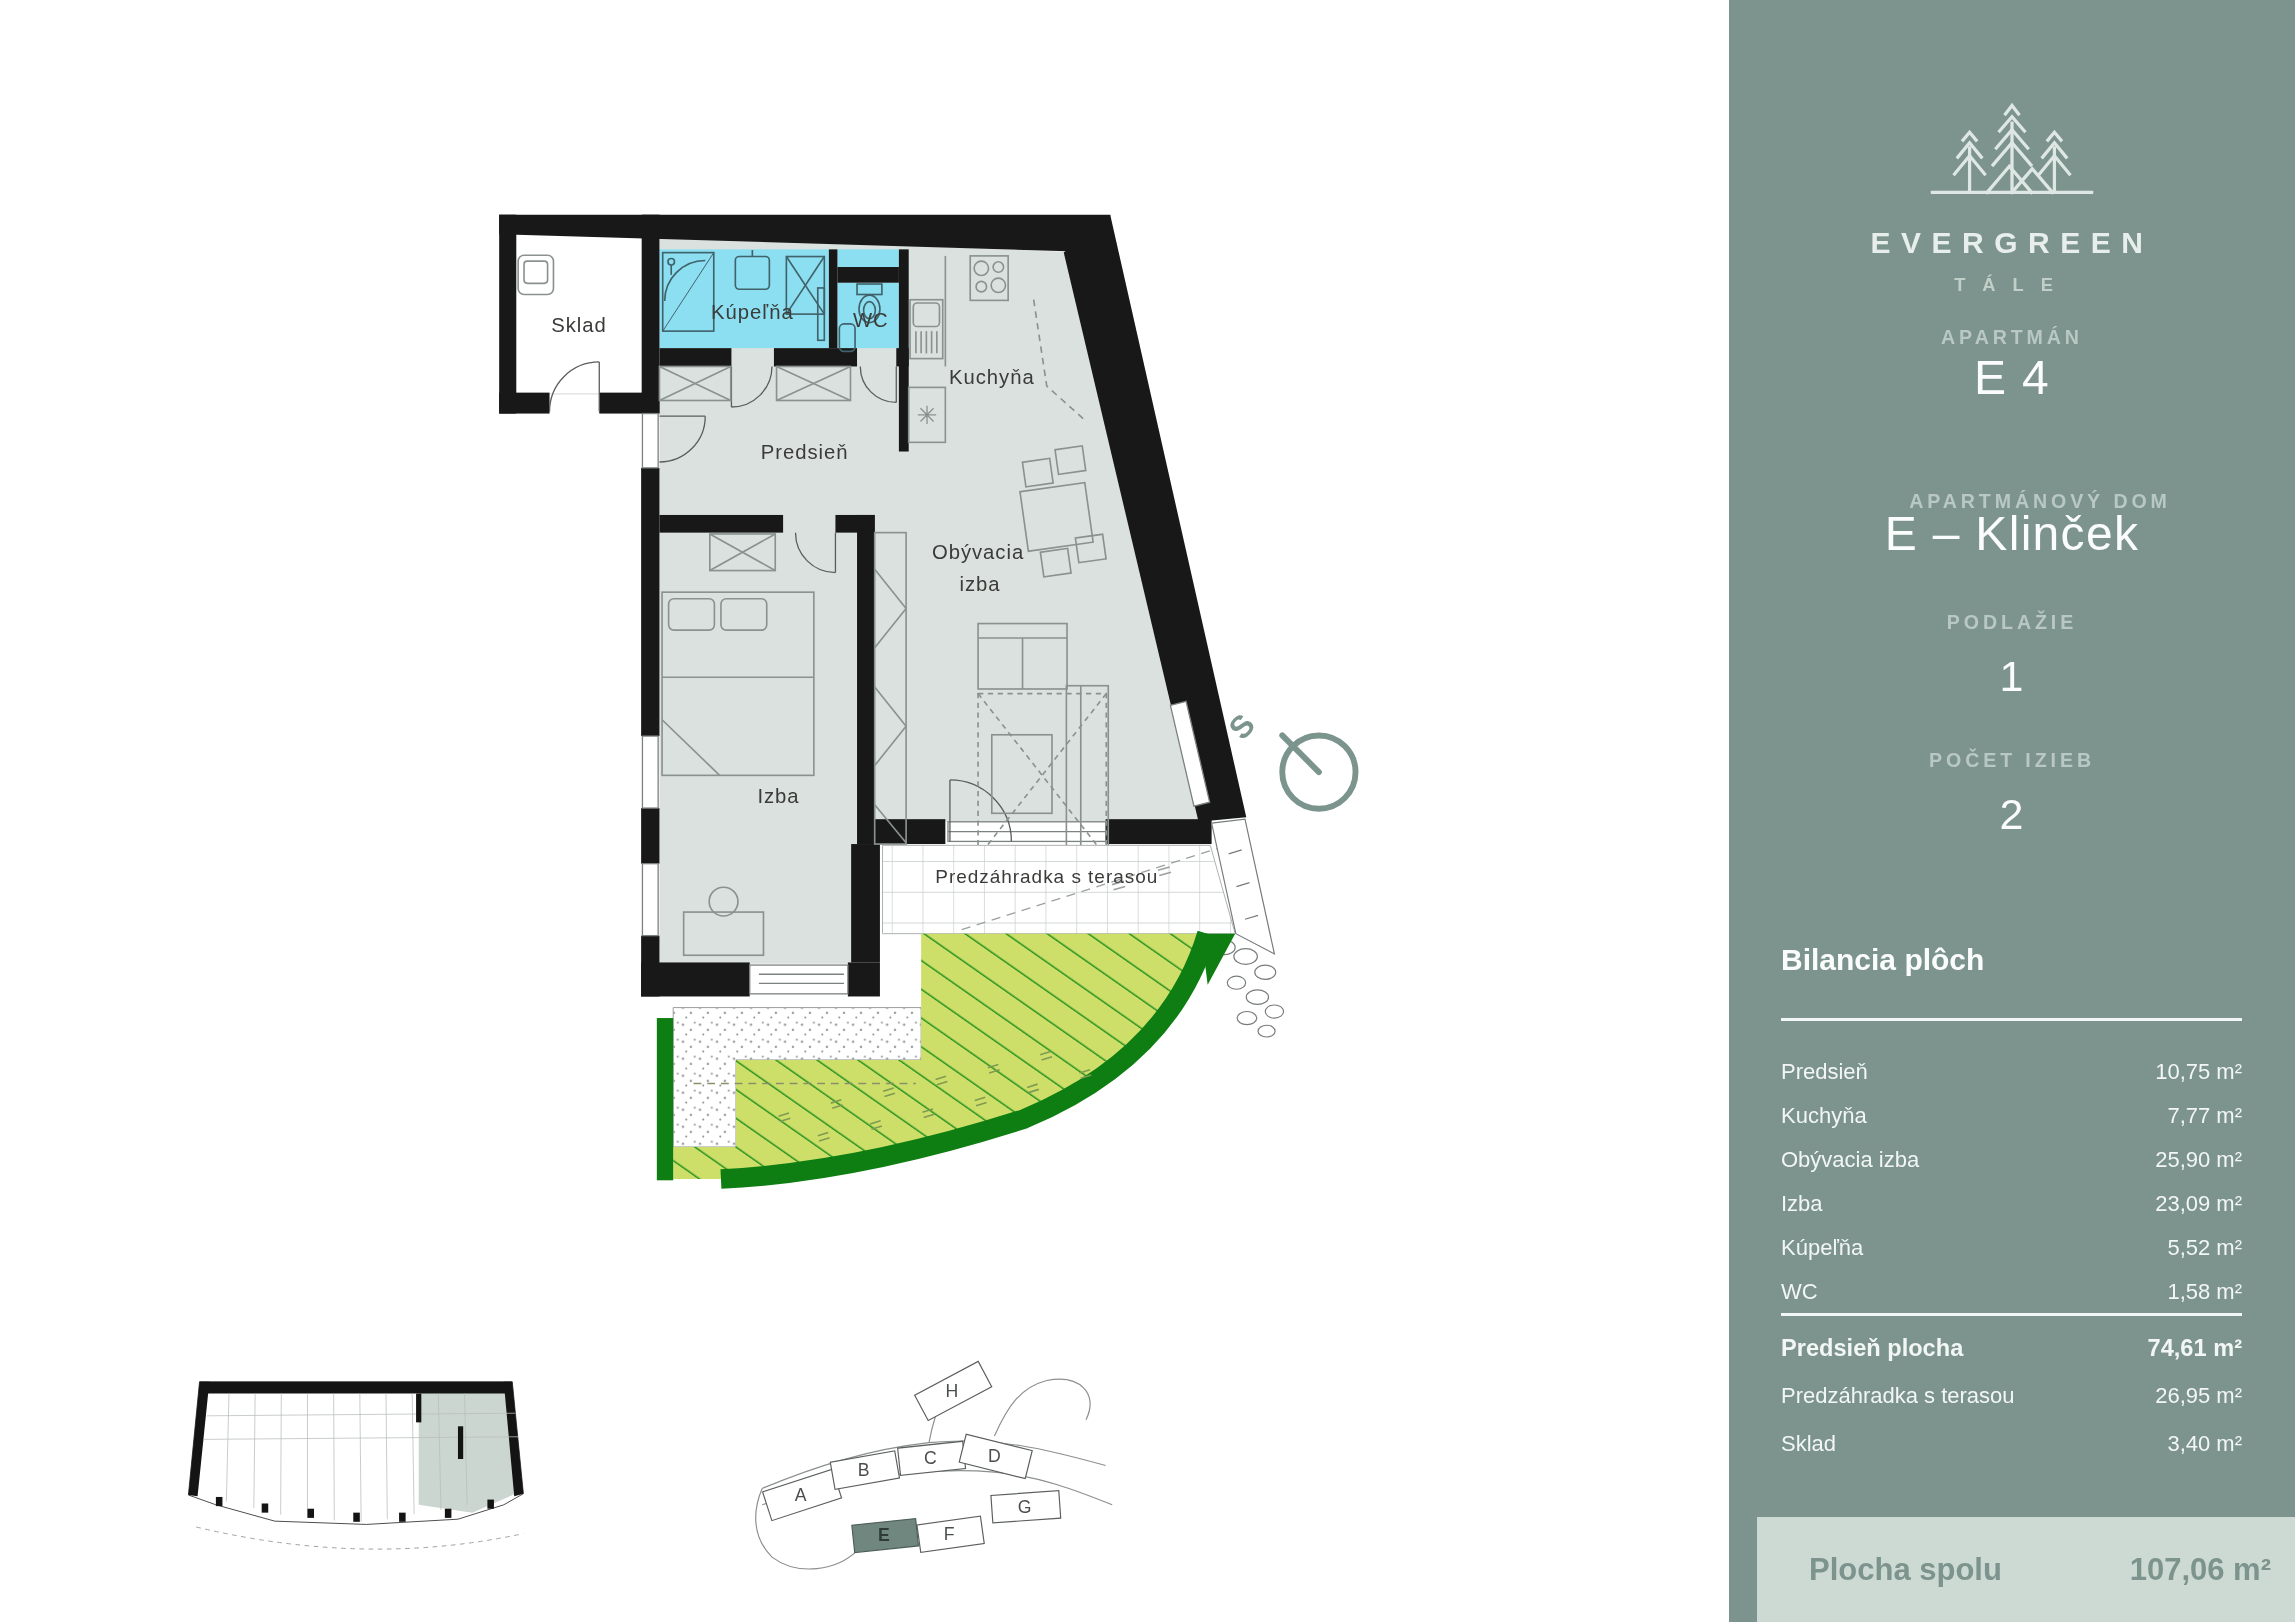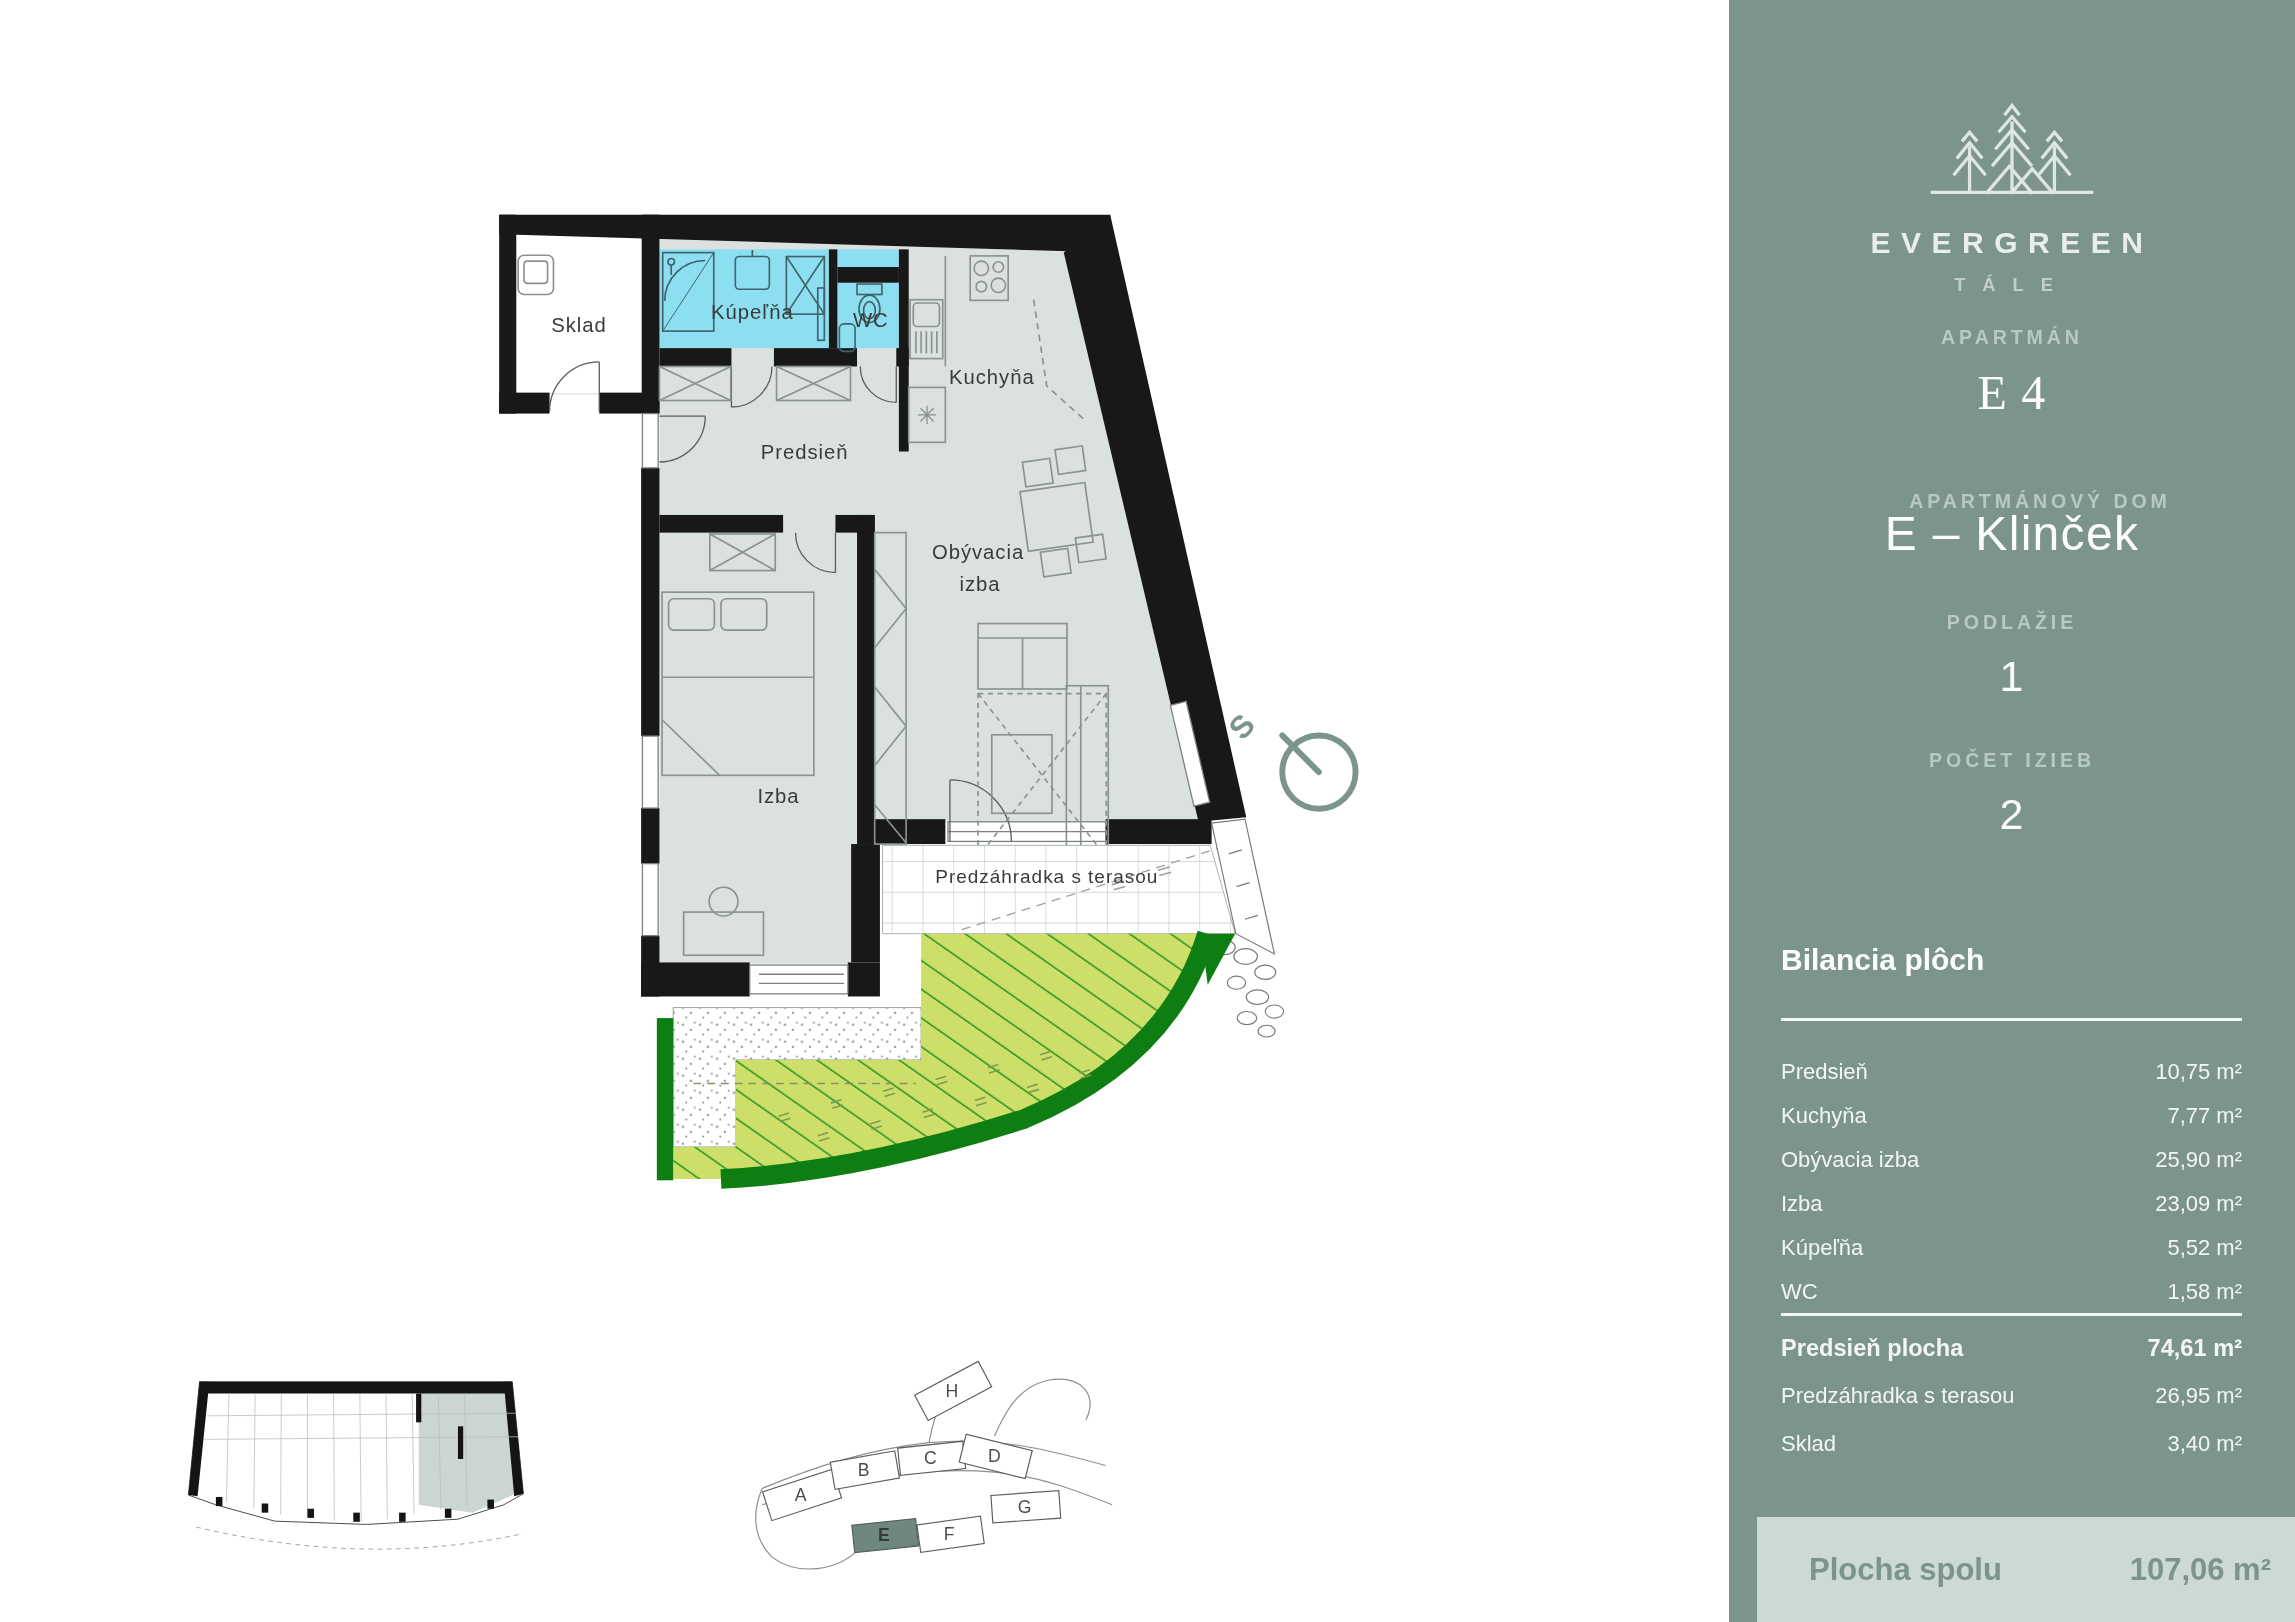--- a/index.html
+++ b/index.html
@@ -356,21 +356,21 @@
         <path d="M197,112 L215,90 L233,112"></path>
         <path d="M192,138 L215,110 L238,138"></path>
         <path d="M112,166 L146,126 L180,166"></path>
         <path d="M150,166 L181,130 L212,166"></path>
       </g>
     </svg>
     <div class="sb-abs brand-name" style="top:226px;">EVERGREEN</div>
     <div class="sb-abs brand-sub" style="top:274px;">TÁLE</div>
 
     <div class="sb-abs sb-label" style="top:326px;">APARTMÁN</div>
-    <div class="sb-abs sb-value" style="top:365px;font-family:Liberation Serif, serif;">E 4</div>
+    <div class="sb-abs sb-value" style="top:350px;">E 4</div>
     <div class="sb-abs sb-label" style="top:490px;padding-left:28px;">APARTMÁNOVÝ DOM</div>
     <div class="sb-abs sb-value" style="top:506px;">E – Klinček</div>
     <div class="sb-abs sb-label" style="top:611px;">PODLAŽIE</div>
     <div class="sb-abs sb-value num" style="top:652px;">1</div>
     <div class="sb-abs sb-label" style="top:749px;">POČET IZIEB</div>
     <div class="sb-abs sb-value num" style="top:790px;">2</div>
 
     <div class="bal-title">Bilancia plôch</div>
     <div class="rule" style="top:1018px;"></div>
 

